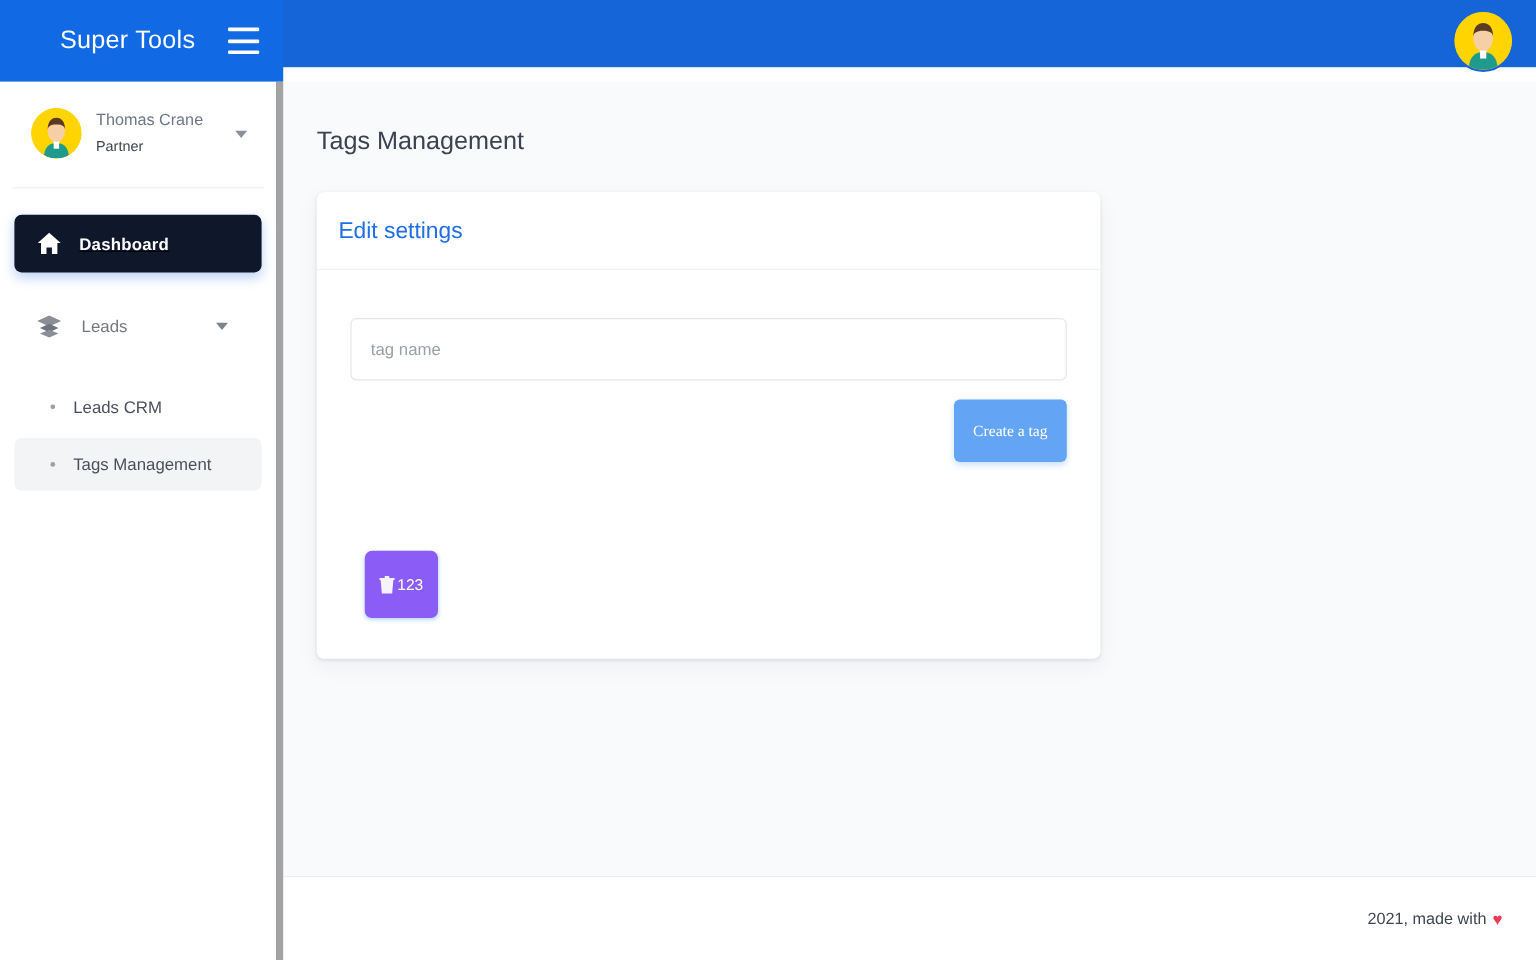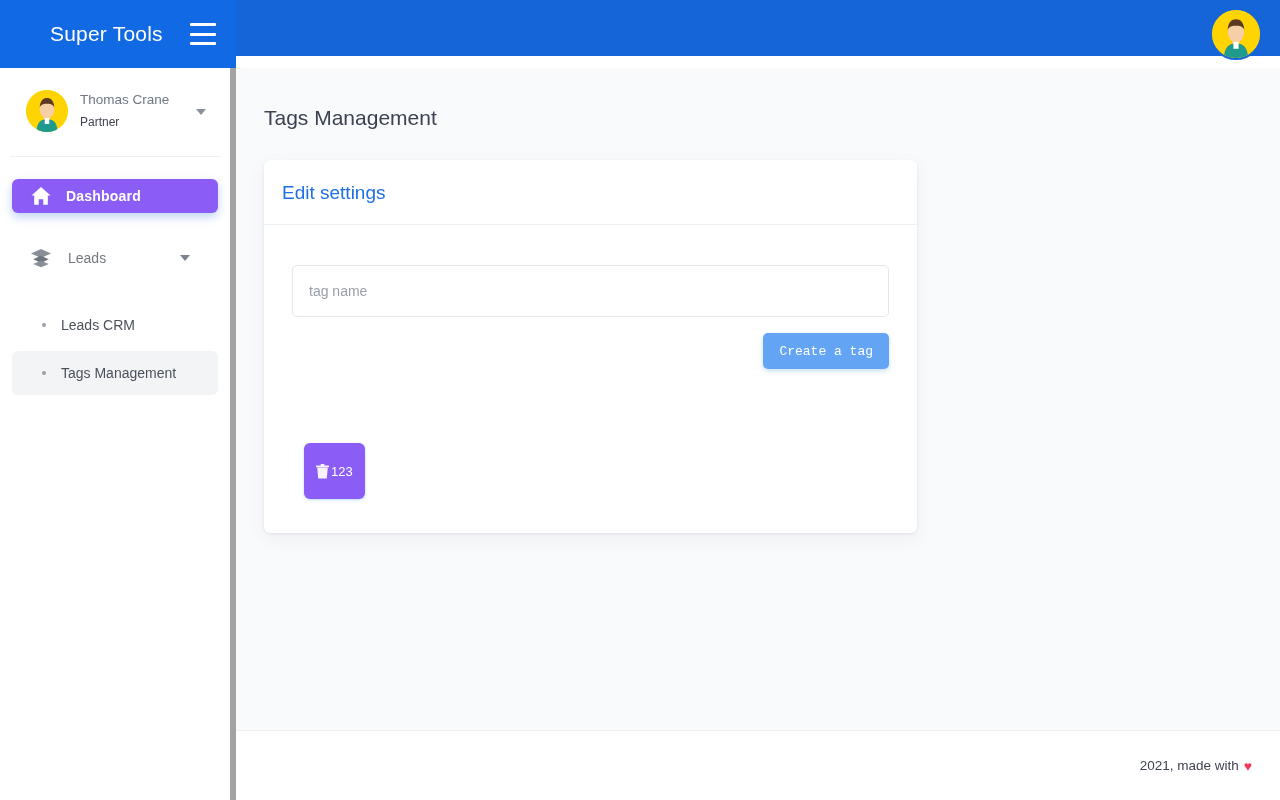--- a/index.html
+++ b/index.html
@@ -84,25 +84,26 @@
     transform: translateY(-50%);
     width: 0; height: 0;
     border-left: 5px solid transparent;
     border-right: 5px solid transparent;
     border-top: 6px solid #8b919c;
   }
 
   .nav { padding: 22px 12px 0 12px; }
   .nav-item-active {
     display: flex; align-items: center;
-    height: 34px; border-radius: 6px;
-    background: #8b5cf6;
+    height: 48px; border-radius: 6px;
+    background: #0f172a;
     box-shadow: 0 4px 10px rgba(21,101,216,.28);
     padding: 0 18px;
     cursor: pointer;
+    text-decoration: underline;
   }
   .nav-item-active .nav-label {
     color: #ffffff; font-size: 14px; font-weight: bold;
     margin-left: 14px; letter-spacing: .2px;
   }
   .home-icon { width: 22px; height: 20px; display:block; }
 
   .nav-section {
     font-size: 12px; color: #3f4552;
     letter-spacing: .6px;
@@ -180,23 +181,23 @@
   }
   .tag-input::placeholder { color: #9aa0a9; }
   .btn-row {
     display: flex; justify-content: flex-end;
     margin-top: 16px; padding-right: 0;
   }
   .btn-create {
     background: #63a4f4;
     color: #ffffff;
     border: none; border-radius: 5px;
-    font-family: Liberation Mono, monospace;
+    font-family: Liberation Serif, serif;
     font-size: 13px;
-    padding: 0 16px; height: 36px;
+    padding: 0 16px; height: 52px;
     cursor: pointer;
     box-shadow: 0 2px 5px rgba(99,164,244,.35);
   }
   .chips { margin-top: 74px; display: flex; gap: 10px; }
   .chip {
     display: inline-flex; align-items: center;
     background: #8b5cf6;
     color: #ffffff;
     border-radius: 6px;
     height: 56px; padding: 0 12px;

